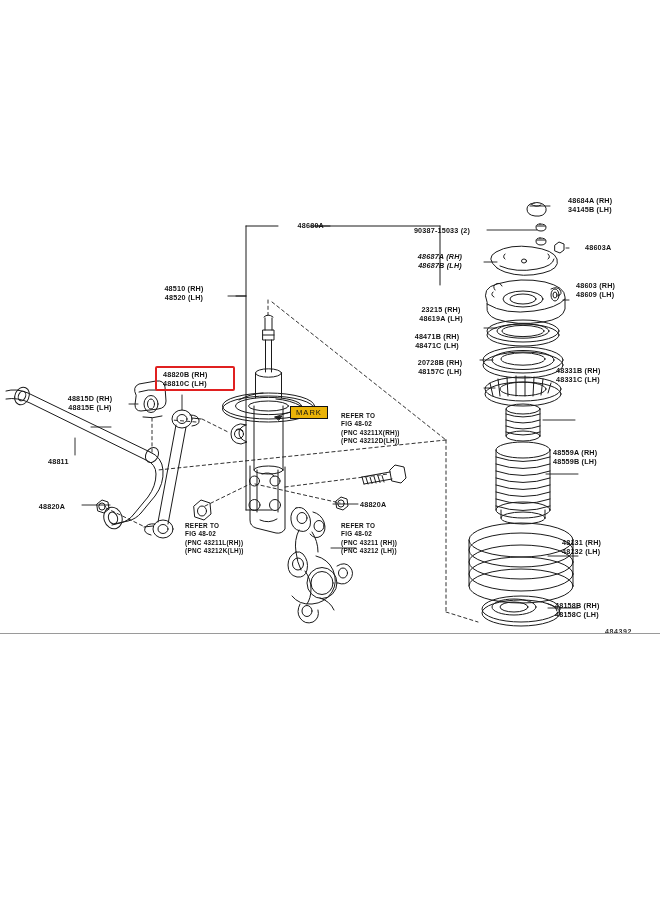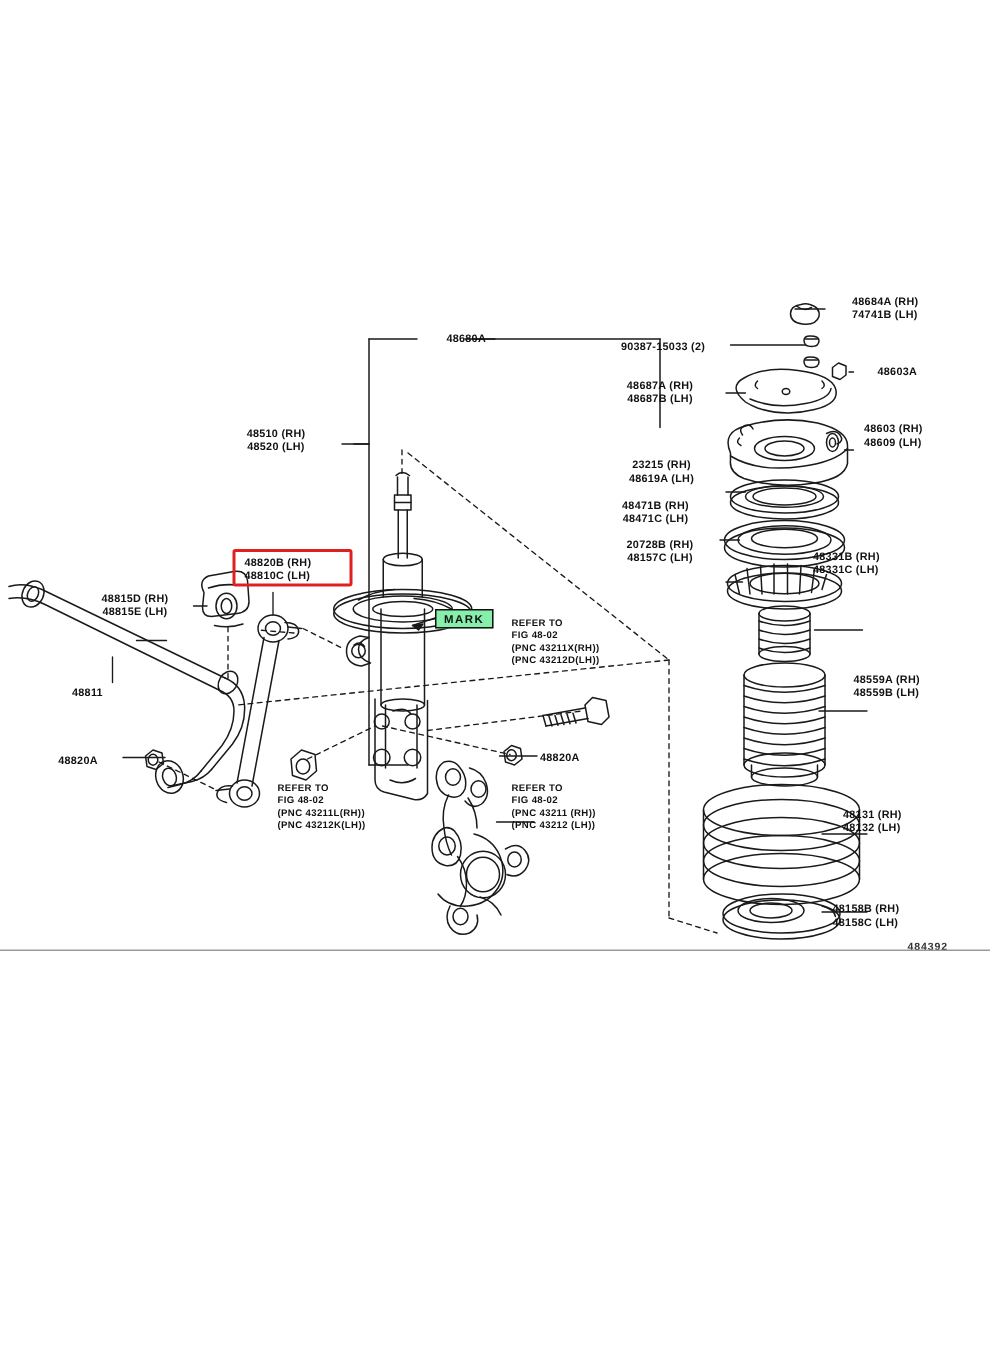--- a/index.html
+++ b/index.html
@@ -29,24 +29,24 @@
     font-weight:bold;
     line-height:8.4px;
     letter-spacing:.25px;
     color:#111;
     white-space:pre;
   }
   .markbox{
     position:absolute;
     border:1px solid #111;
     font-size:7.6px;
-    font-weight:bold;
+    font-weight:normal;
     letter-spacing:1px;
     padding:1px 5px;
-    background:#86efac;
+    background:#eab308;
     color:#111;
   }
   .hl-box{
     position:absolute;
     border:2px solid #e02020;
     border-radius:2px;
     background:transparent;
     pointer-events:none;
   }
   .footer-code{
@@ -351,45 +351,45 @@
 
   <div class="lbl" style="left:48px;top:457px;width:60px;">48811</div>
 
   <div class="lbl r" style="left:22px;top:502px;width:60px;">48820A</div>
 
   <div class="lbl" style="left:360px;top:500px;width:60px;">48820A</div>
 
   <div class="markbox" style="left:290px;top:406px;">MARK</div>
 
   <div class="lbl" style="left:568px;top:196px;width:90px;">48684A (RH)
-74741B (LH)</div>
+34145B (LH)</div>
 
   <div class="lbl r" style="left:398px;top:226px;width:88px;">90387-15033 (2)</div>
 
   <div class="lbl" style="left:585px;top:243px;width:60px;">48603A</div>
 
-  <div class="lbl r" style="left:396px;top:252px;width:88px;">48687A (RH)
+  <div class="lbl r" style="left:396px;top:252px;width:88px;font-style:italic;">48687A (RH)
 48687B (LH)</div>
 
   <div class="lbl" style="left:576px;top:281px;width:84px;">48603 (RH)
 48609 (LH)</div>
 
   <div class="lbl r" style="left:398px;top:305px;width:86px;">23215 (RH)
 48619A (LH)</div>
 
   <div class="lbl r" style="left:394px;top:332px;width:86px;">48471B (RH)
 48471C (LH)</div>
 
   <div class="lbl r" style="left:396px;top:358px;width:88px;">20728B (RH)
 48157C (LH)</div>
 
-  <div class="lbl" style="left:542px;top:366px;width:90px;">48331B (RH)
+  <div class="lbl" style="left:556px;top:366px;width:90px;">48331B (RH)
 48331C (LH)</div>
 
-  <div class="lbl" style="left:553px;top:448px;width:92px;margin-left:16px;">48559A (RH)
+  <div class="lbl" style="left:553px;top:448px;width:92px;">48559A (RH)
 48559B (LH)</div>
 
   <div class="lbl" style="left:562px;top:538px;width:80px;">48131 (RH)
 48132 (LH)</div>
 
   <div class="lbl" style="left:555px;top:601px;width:92px;">48158B (RH)
 48158C (LH)</div>
 
   <div class="ref" style="left:341px;top:412px;width:120px;">REFER TO
 FIG 48-02

